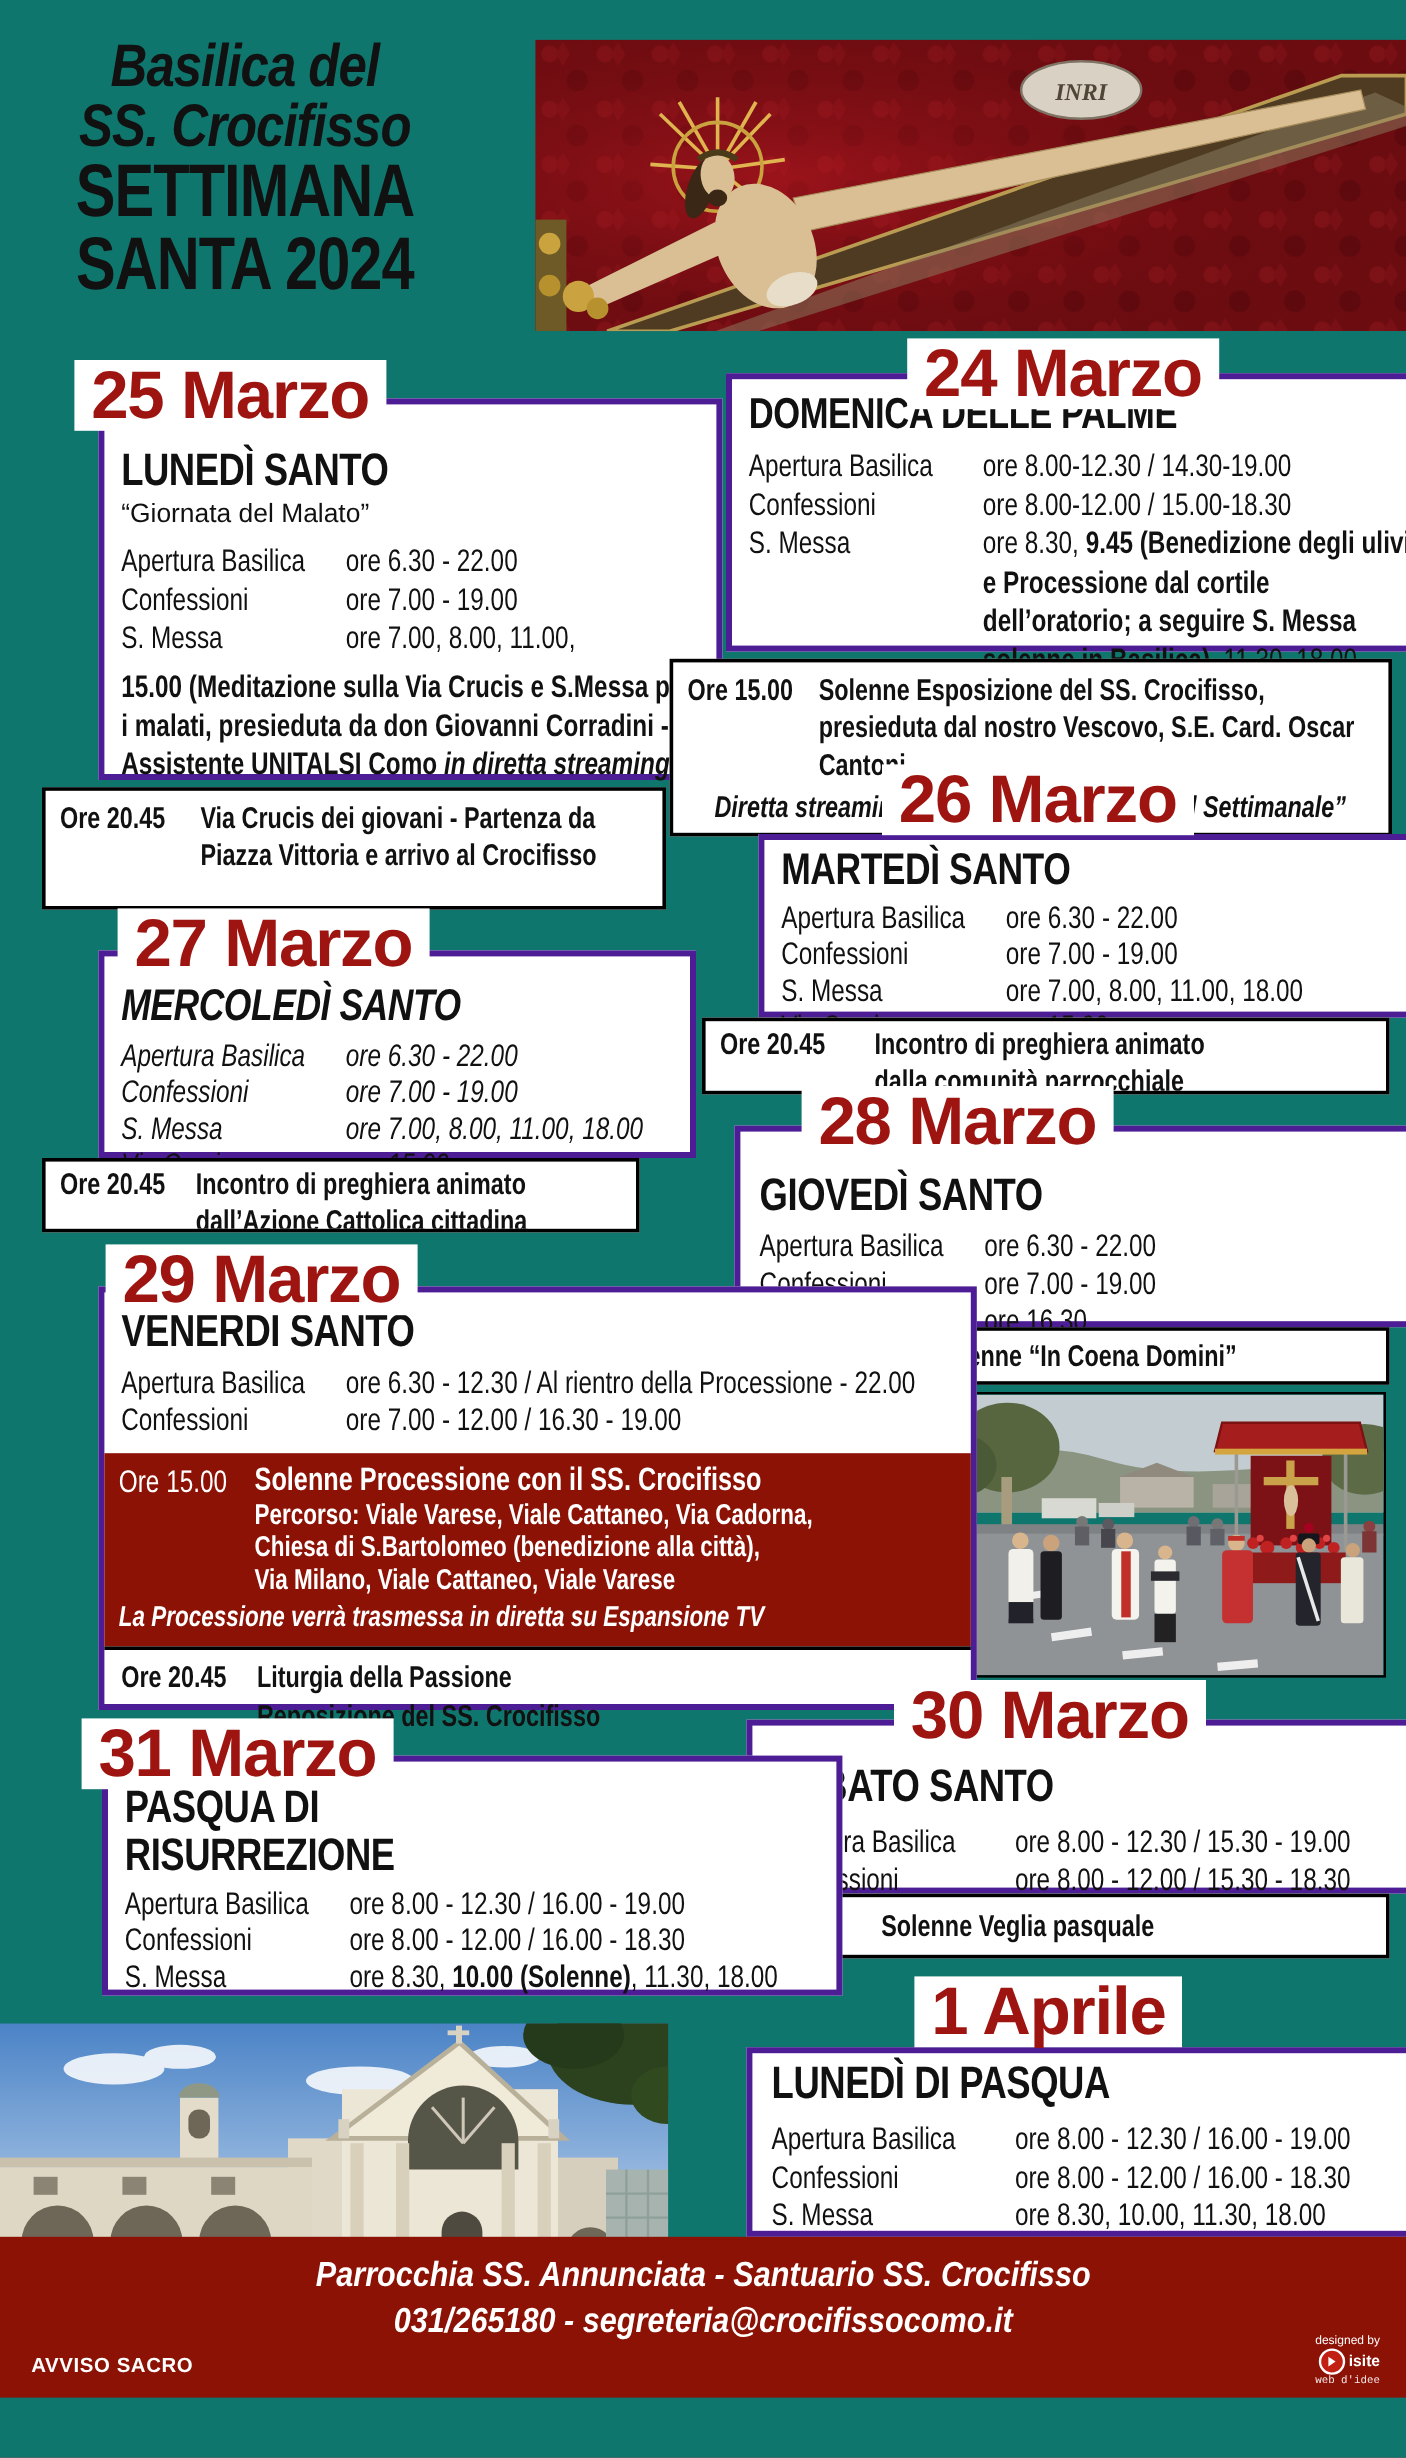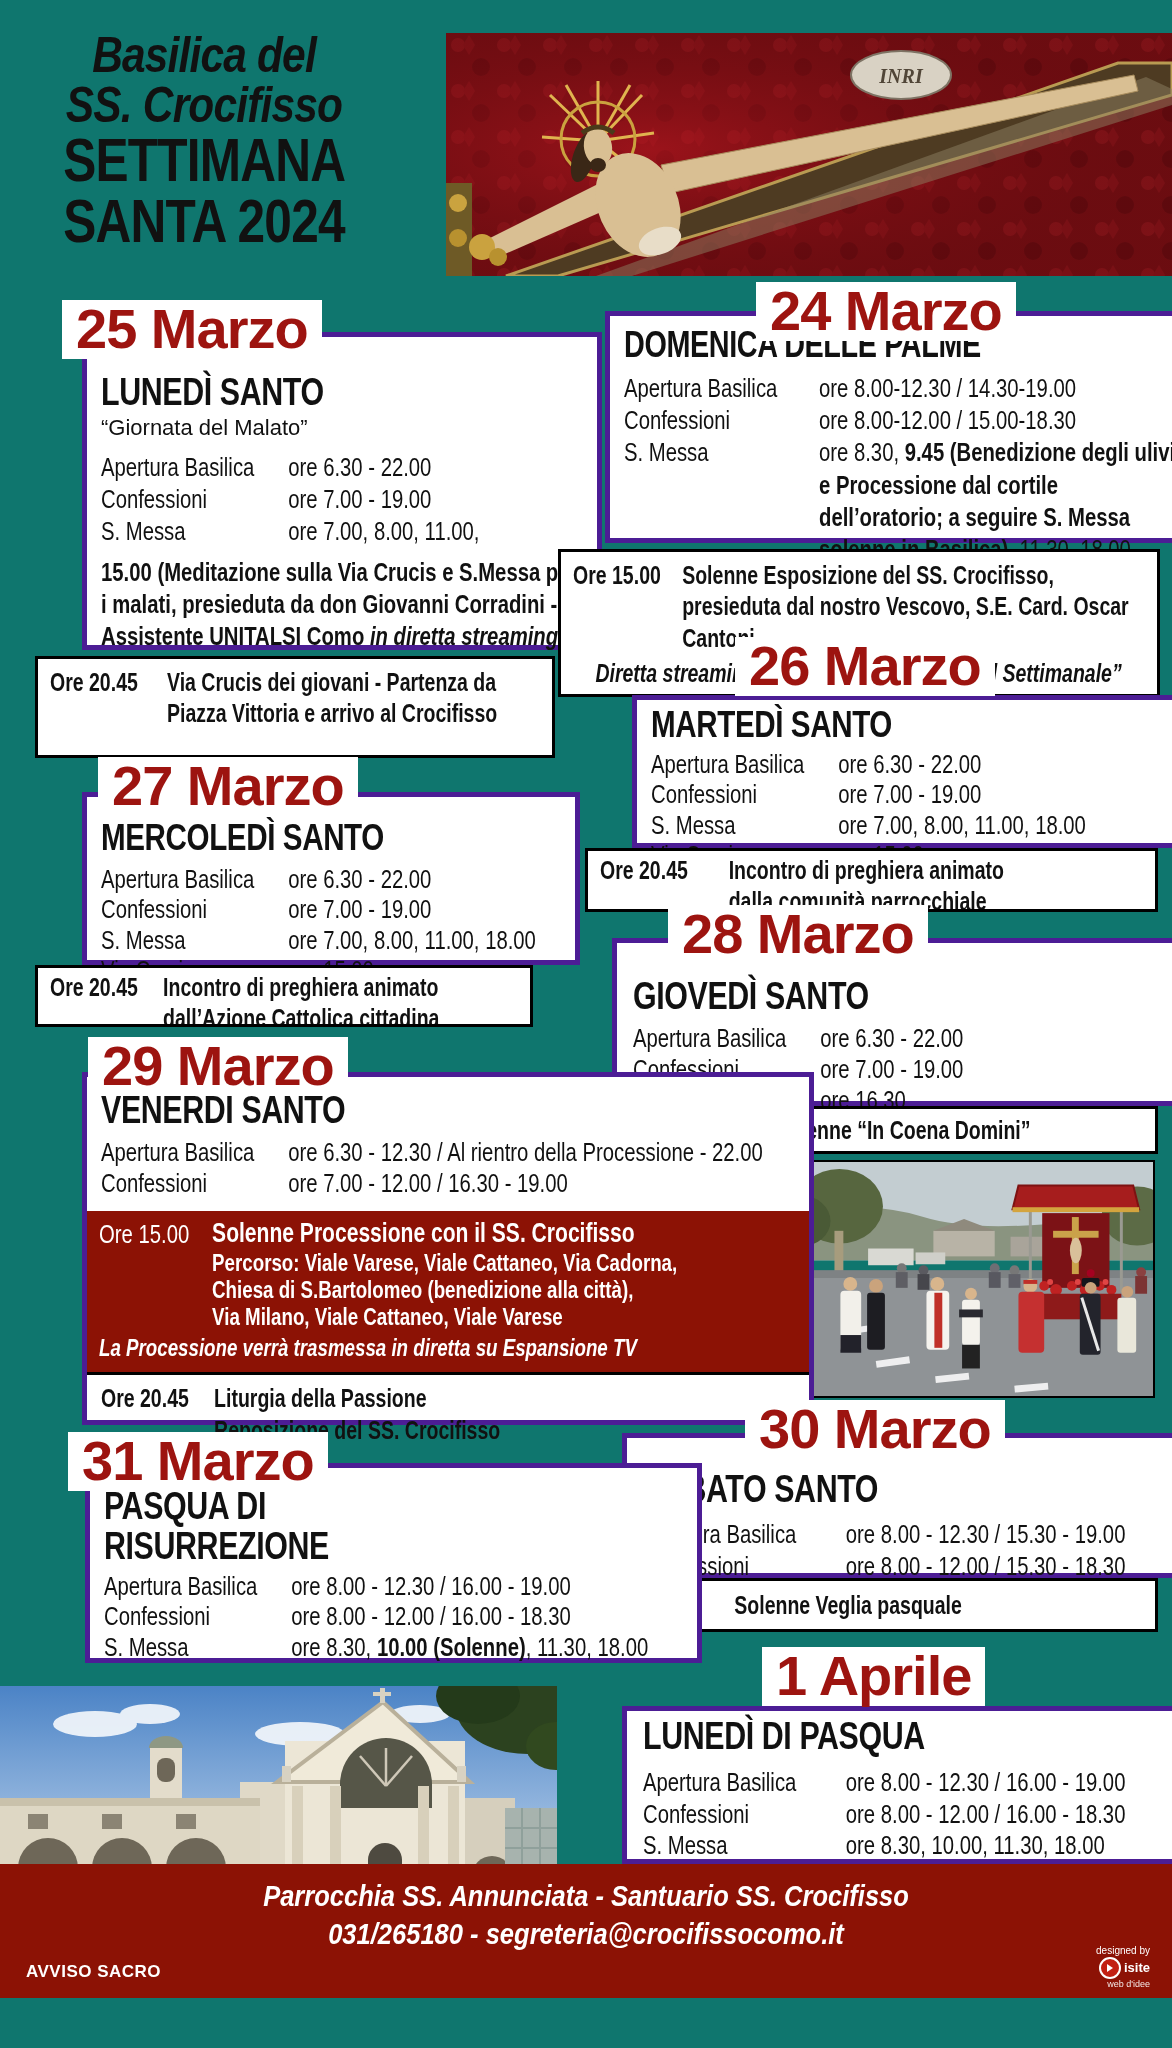--- a/index.html
+++ b/index.html
@@ -63,21 +63,21 @@
           transform:scaleX(.88);}
   .f-line.first{margin-top:14px;}
   .avviso{position:absolute;left:26px;bottom:16px;font-weight:bold;font-size:17px;letter-spacing:.5px;}
   .designer{position:absolute;right:22px;bottom:8px;text-align:right;font-size:10px;line-height:1.2;}
   .logo-row{display:flex;align-items:center;justify-content:flex-end;gap:3px;}
   .logo-circle{width:18px;height:18px;border-radius:50%;background:#c22013;border:2px solid #fff;
                display:inline-block;position:relative;}
   .logo-circle:after{content:"";position:absolute;left:6px;top:5px;border-left:6px solid #fff;
                border-top:4px solid transparent;border-bottom:4px solid transparent;}
   .logo-name{font-weight:bold;font-size:13px;}
-  .logo-tag{font-size:9px;opacity:.9;}
+  .logo-tag{font-size:9px;opacity:.9;font-family:Liberation Mono, monospace;}
 </style>
 </head>
 <body>
 
 <div class="poster">
 
   <div class="titleblock">
     <div class="t-org">Basilica del</div>
     <div class="t-org">SS. Crocifisso</div>
     <div class="t-main">SETTIMANA</div>
@@ -216,21 +216,21 @@
   </section>
   <aside class="note" style="left:585px;top:848px;width:573px;height:64px;padding-top:4px;">
     <div class="nwrap">
         <span class="ntime" style="flex-basis:165px;">Ore 20.45</span>
         <span class="ntext">Incontro di preghiera animato
 dalla comunità parrocchiale</span>
       </div>
   </aside>
 
   <div class="date" style="left:98px;top:757px;">27 Marzo</div>
-  <section class="box" style="left:35px;top:792px;width:498px;height:173px;padding:22px 14px 0;">
+  <section class="box" style="left:35px;top:792px;width:498px;height:173px;padding:22px 14px 0;font-style:italic;">
     <div><span class="daytitle" style="font-size:37px;">MERCOLEDÌ SANTO</span></div>
     <div class="rows" style="margin-top:6px;line-height:1.17;">
       <div class="row">
           <span class="lbl">Apertura Basilica</span>
           <span>ore 6.30 - 22.00</span>
         </div>
       <div class="row">
           <span class="lbl">Confessioni</span>
           <span>ore 7.00 - 19.00</span>
         </div>

